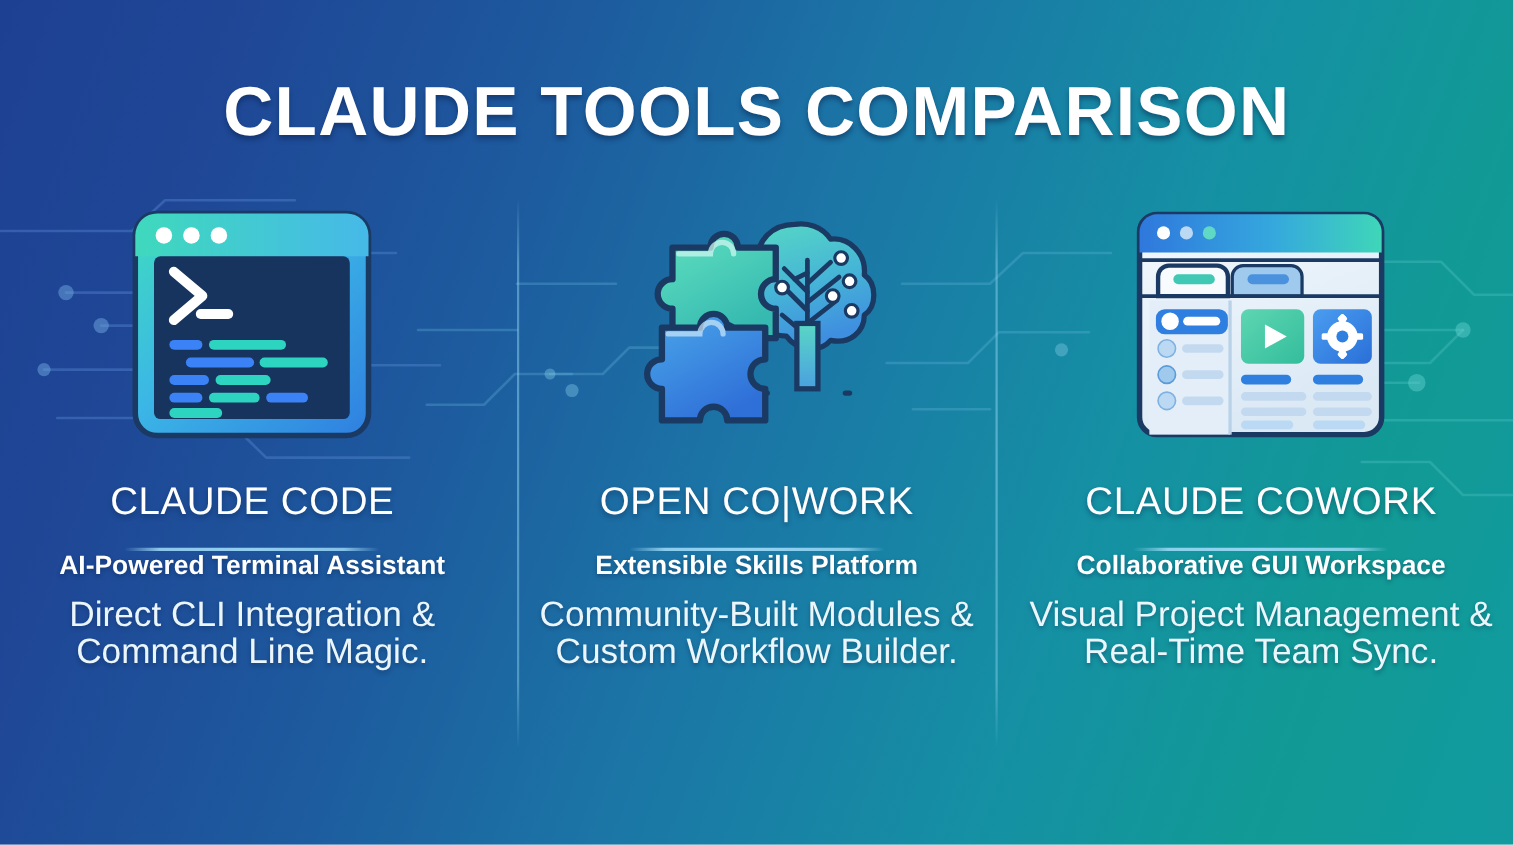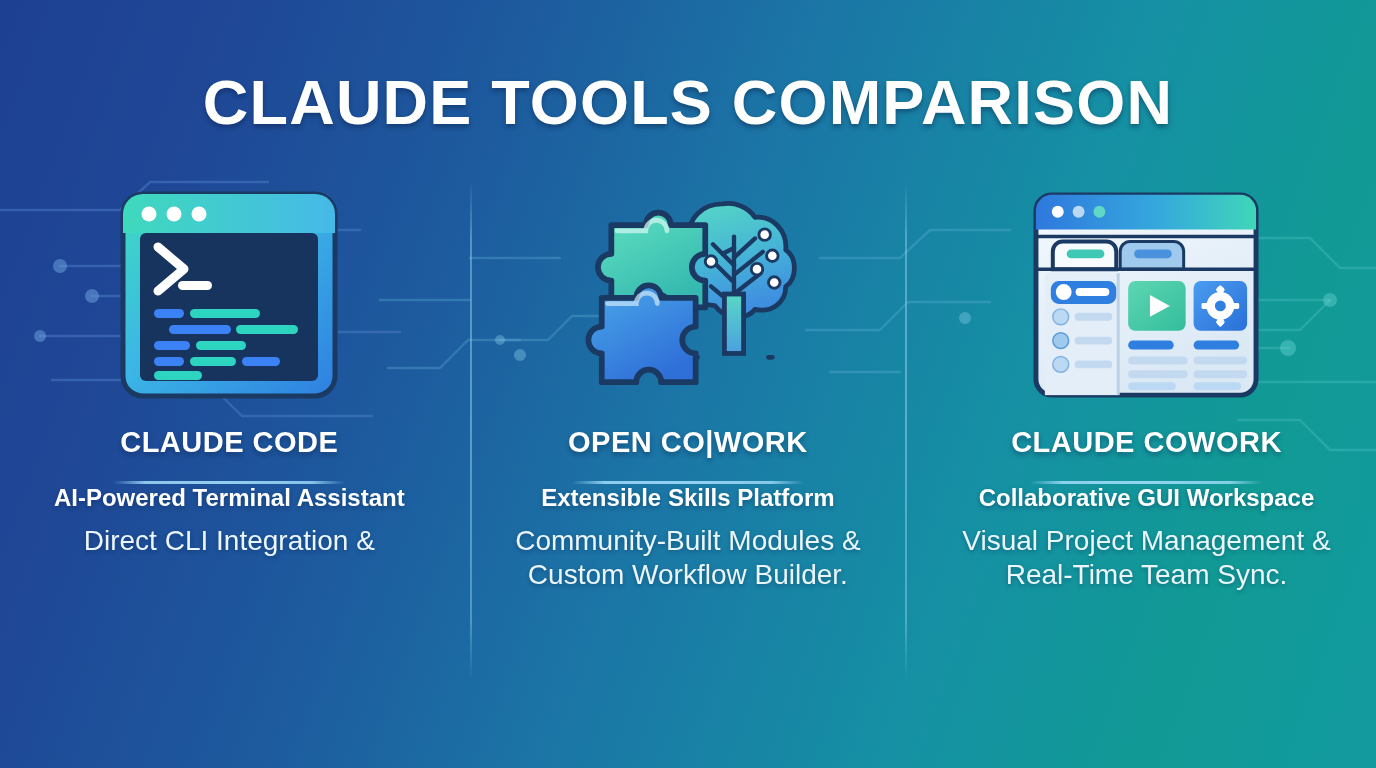--- a/index.html
+++ b/index.html
@@ -82,23 +82,23 @@
 
   .icon-slot {
     width: 230px;
     height: 230px;
     display: flex;
     align-items: center;
     justify-content: center;
   }
 
   .card-title {
-    margin-top: 16px;
-    font-size: 29px;
-    font-weight: bold;
+    margin-top: 26px;
+    font-size: 35px;
+    font-weight: normal;
     color: #ffffff;
     letter-spacing: 0.5px;
     text-shadow: 0 3px 5px rgba(8, 32, 70, 0.4);
     white-space: nowrap;
   }
 
   .title-rule {
     margin-top: 22px;
     width: 232px;
     height: 3px;
@@ -114,21 +114,21 @@
   .card-subtitle {
     font-size: 24px;
     font-weight: bold;
     color: #ffffff;
     text-shadow: 0 2px 4px rgba(8, 32, 70, 0.4);
     white-space: nowrap;
   }
 
   .card-desc {
     margin-top: 12px;
-    font-size: 28px;
+    font-size: 32px;
     font-weight: normal;
     line-height: 34px;
     color: #eaf6fb;
     text-align: center;
     text-shadow: 0 2px 4px rgba(8, 32, 70, 0.35);
   }
   .card-desc .desc-line { display: block; white-space: nowrap; }
 </style>
 </head>
 <body>
@@ -219,20 +219,21 @@
             <rect x="124" y="168" width="38" height="9" rx="4.5" fill="#3b82f6"></rect>
             <rect x="36" y="182" width="48" height="9" rx="4.5" fill="#2dd4bf"></rect>
           </g>
         </svg>
       </div>
       <div class="card-title">CLAUDE CODE</div>
       <div class="title-rule"></div>
       <div class="card-subtitle">AI-Powered Terminal Assistant</div>
       <div class="card-desc">
         <span class="desc-line">Direct CLI Integration &amp;</span>
+        <span class="desc-line">Command Line Magic.</span>
       </div>
     </div>
 
     <div class="column">
       <div class="icon-slot">
         <svg width="240" height="230" viewBox="0 0 240 230" aria-hidden="true">
           <defs>
             <linearGradient id="puzTop" x1="0" y1="0" x2="0.6" y2="1">
               <stop offset="0%" stop-color="#5fe0c0"></stop>
               <stop offset="100%" stop-color="#35b9b0"></stop>

